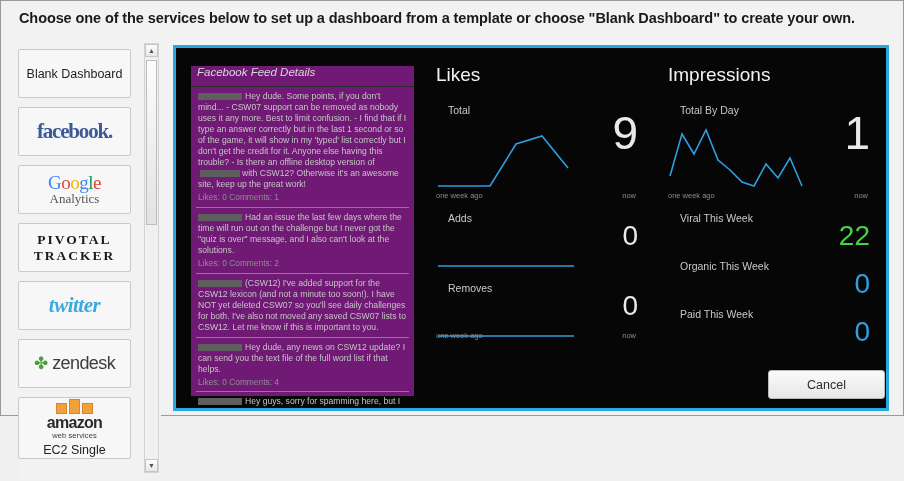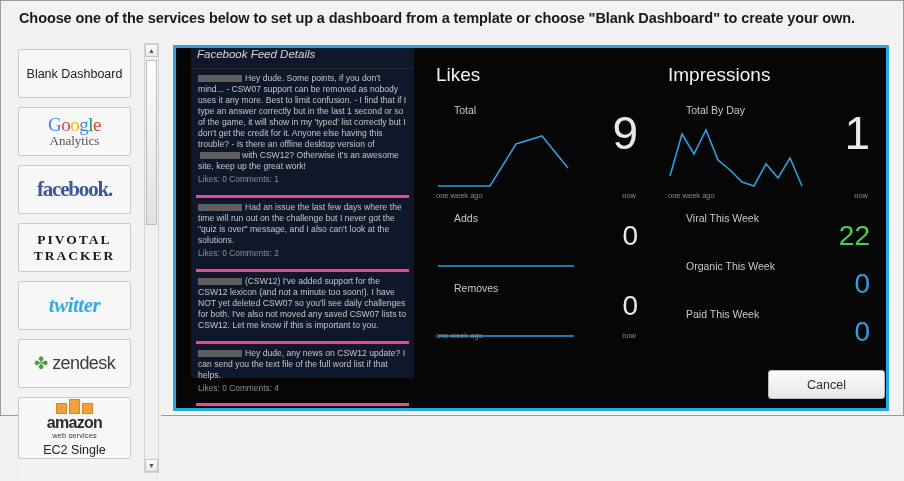--- a/index.html
+++ b/index.html
@@ -195,39 +195,39 @@
     width: 716px;
     height: 366px;
     background: #060606;
     border: 3px solid #29a8df;
     box-sizing: border-box;
     overflow: hidden;
   }
   .col-feed {
     position: absolute;
     left: 15px;
-    top: 0;
+    top: 18px;
     width: 223px;
     height: 330px;
-    background: #0f172a;
+    background: #701a75;
     color: #cfcfcf;
   }
   .feed-title {
     font-size: 11.5px;
     color: #d9d9d9;
     font-style: italic;
     margin: 0 0 8px 6px;
   }
   .feed-body {
     border-top: 1px solid #2a2a2a;
     padding: 0 5px;
   }
   .post {
-    border-bottom: 3px solid #ec4899;
-    padding: 4px 2px 10px 2px;
+    border-bottom: 1px solid #ec4899;
+    padding: 4px 2px 4px 2px;
     font-size: 8.6px;
     line-height: 1.28;
     color: #c6c6c6;
   }
   .post .author {
     display: inline-block;
     width: 44px;
     height: 7px;
     background: #5e5e5e;
     vertical-align: -1px;
@@ -262,21 +262,21 @@
     font-weight: normal;
   }
   .metric {
     position: relative;
     height: 100px;
     margin-bottom: 8px;
   }
   .metric-label {
     font-size: 10.5px;
     color: #c9c9c9;
-    margin: 0 0 4px 20px;
+    margin: 0 0 4px 14px;
   }
   .metric-value {
     position: absolute;
     right: 6px;
     top: 6px;
     font-size: 46px;
     line-height: 1;
     color: #e9e9e9;
     font-weight: normal;
   }
@@ -331,28 +331,28 @@
   <div class="dialog-header">Choose one of the services below to set up a dashboard from a template or choose "Blank Dashboard" to create your own.</div>
 
   <div class="template-panel">
     <div class="template-list">
 
       <div class="tile">
         <span class="tile-label">Blank Dashboard</span>
       </div>
 
       <div class="tile">
+        <span class="fb-logo">facebook.</span>
+      </div>
+
+      <div class="tile">
         <div class="ga-wrap">
           <div class="ga-g"><span class="b1">G</span><span class="r1">o</span><span class="y1">o</span><span class="b2">g</span><span class="g1">l</span><span class="r2">e</span></div>
           <div class="ga-sub">Analytics</div>
         </div>
-      </div>
-
-      <div class="tile">
-        <span class="fb-logo">facebook.</span>
       </div>
 
       <div class="tile">
         <div class="pt-wrap">
           <div class="pt-1">PIVOTAL</div>
           <div class="pt-2">TRACKER</div>
         </div>
       </div>
 
       <div class="tile">

